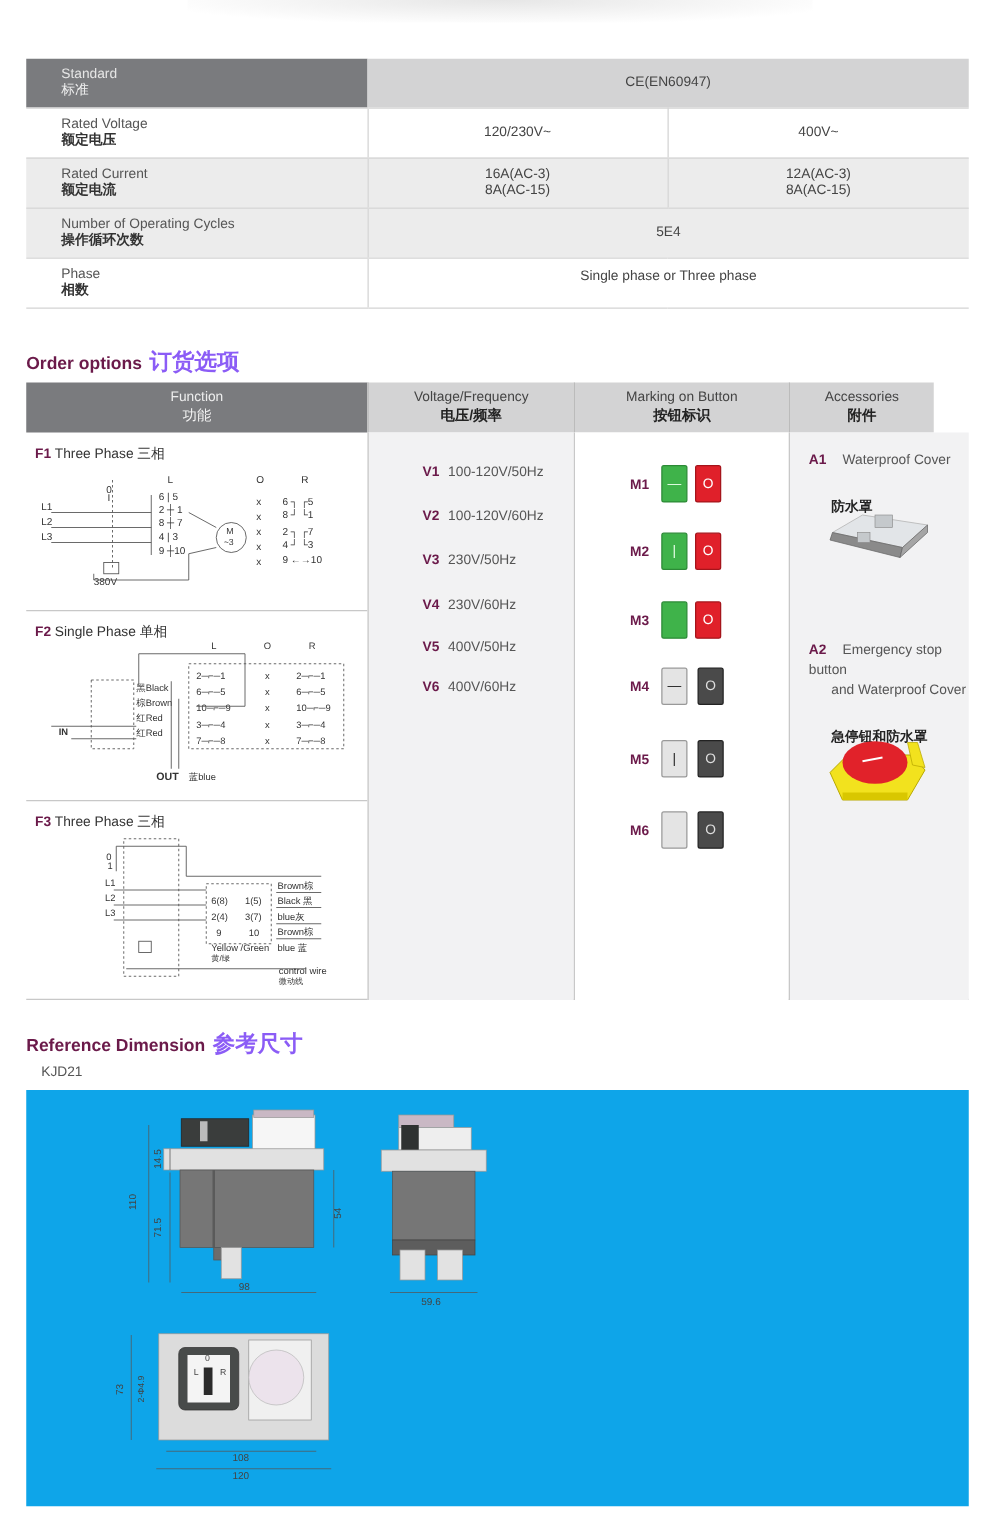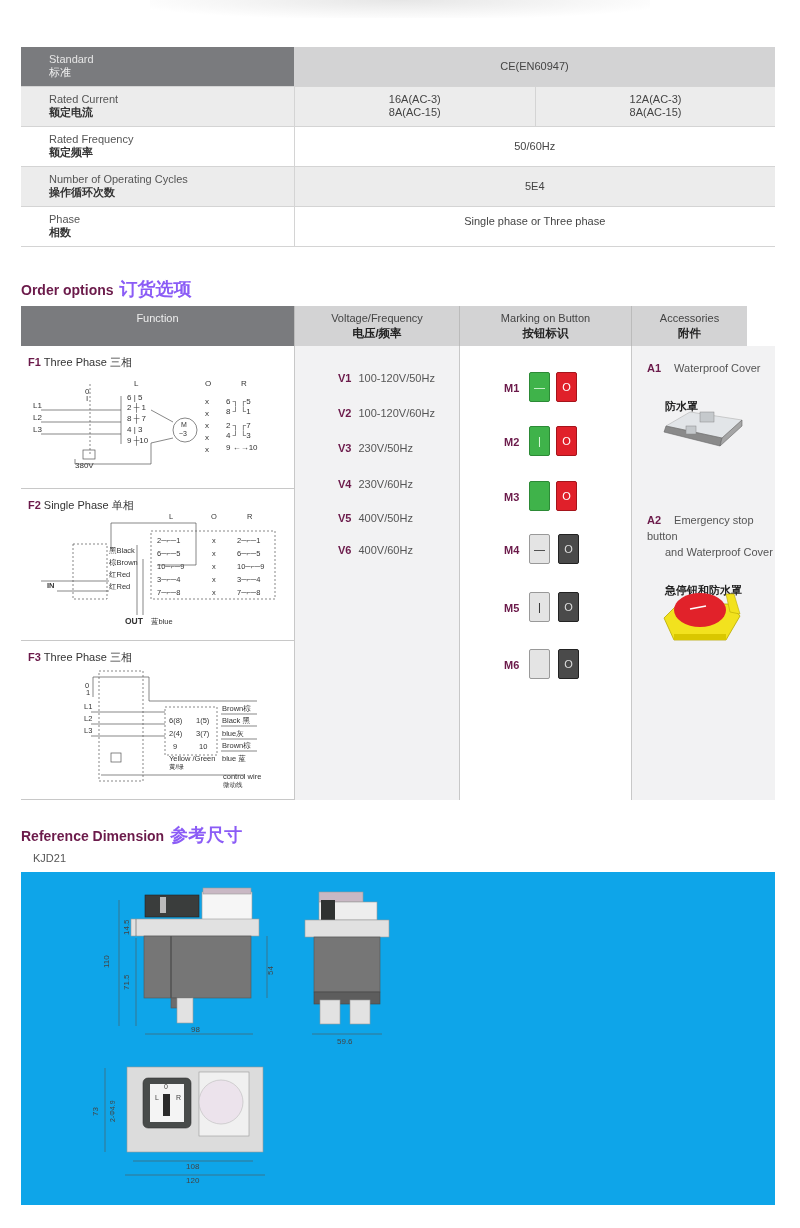--- a/index.html
+++ b/index.html
@@ -59,48 +59,49 @@
 <body>
 
 <div class="top-shadow"></div>
 
 <table class="spec">
   <tbody>
       <tr class="head">
     <td class="lbl" style="height:39px"><span>Standard</span><span class="cn">标准</span></td>
     <td class="val" colspan="2">CE(EN60947)</td>
   </tr>
+  <tr>
+    <td class="lbl"><span>Rated Voltage</span><span class="cn">额定电压</span></td>
+    <td class="val" style="width:240px">120/230V~</td>
+    <td class="val">400V~</td>
+  </tr>
   <tr class="shade">
     <td class="lbl"><span>Rated Current</span><span class="cn">额定电流</span></td>
     <td class="val" style="white-space:pre-line">16A(AC-3)
 8A(AC-15)</td>
     <td class="val" style="white-space:pre-line">12A(AC-3)
 8A(AC-15)</td>
   </tr>
-  <tr>
-    <td class="lbl"><span>Rated Frequency</span><span class="cn">额定频率</span></td>
-    <td class="val" colspan="2">50/60Hz</td>
-  </tr>
   <tr class="shade">
     <td class="lbl"><span>Number of Operating Cycles</span><span class="cn">操作循环次数</span></td>
     <td class="val" colspan="2">5E4</td>
   </tr>
   <tr>
     <td class="lbl"><span>Phase</span><span class="cn">相数</span></td>
     <td class="val" colspan="2" style="padding-bottom:10px">Single phase or Three phase</td>
   </tr>
 </tbody>
   </table>
 
 <div class="section-title" style="top:277px">
   <span>Order options</span><span class="cn">订货选项</span>
 </div>
 
 <div class="order-head">
-  <div class="cell first" style="width:273px"><span>Function</span></div>
+  <div class="cell first" style="width:273px"><span>Function</span><span class="cn">功能</span></div>
   <div class="cell" style="width:165px"><span>Voltage/Frequency</span><span class="cn">电压/频率</span></div>
   <div class="cell" style="width:172px"><span>Marking on Button</span><span class="cn">按钮标识</span></div>
   <div class="cell" style="width:116px"><span>Accessories</span><span class="cn">附件</span></div>
 </div>
 
 <div class="order-body">
 
   <div class="col-func">
 
     <div class="func-block" style="top:0;height:143px">

